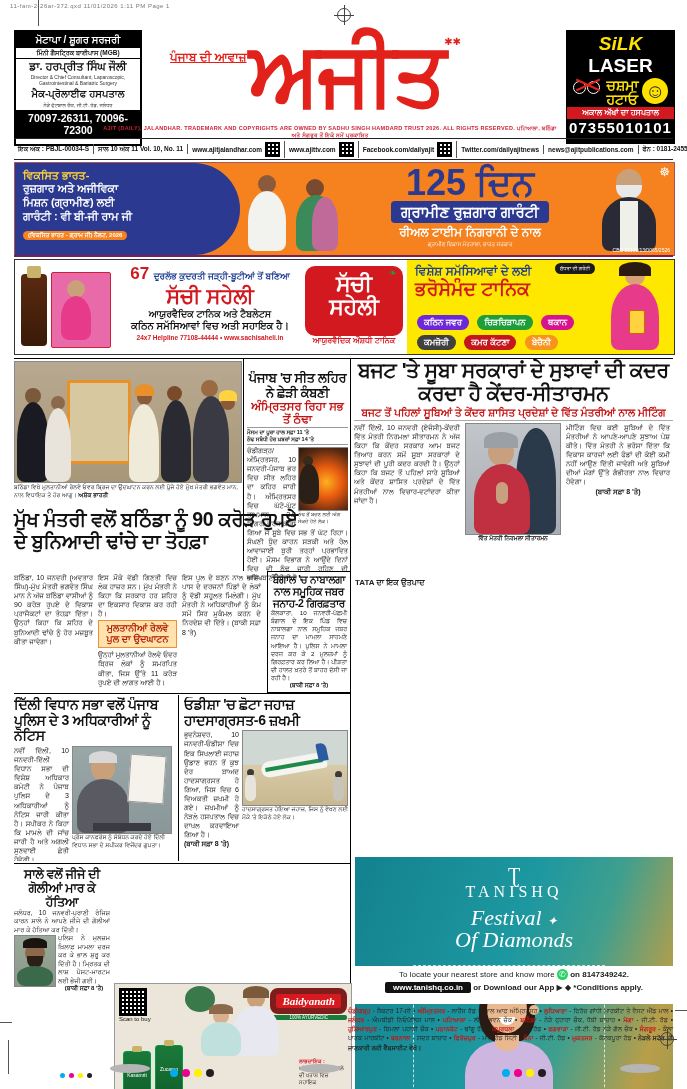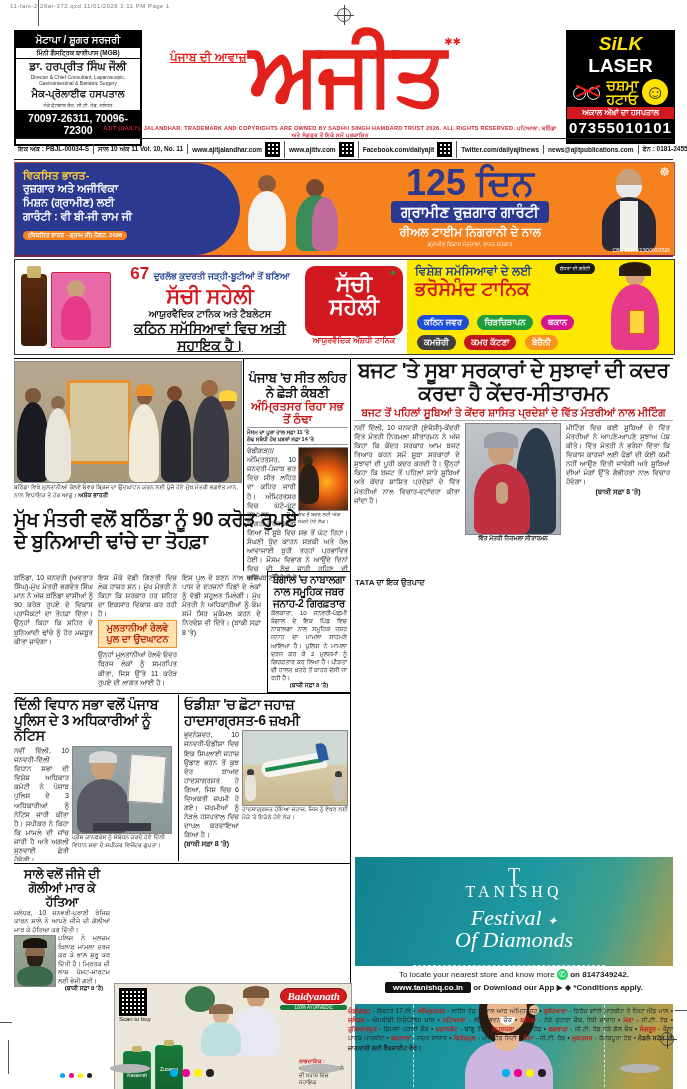--- a/index.html
+++ b/index.html
@@ -32,21 +32,21 @@
   .banner{background:#f5821f;border:1px solid #a55;overflow:hidden;}
   .banner-left{background:#2b3990;border-radius:0 46px 46px 0;color:#fff;padding:6px 10px 4px 8px;}
   .pill{background:#f5821f;border-radius:8px;padding:1px 5px;font-size:6px;font-weight:bold;display:inline-block;}
   .b125{color:#2b3990;font-weight:bold;font-size:36px;line-height:1;}
   .bluebox{background:#2b3990;color:#fff;font-weight:bold;font-size:15px;padding:2px 10px;border-radius:4px;display:inline-block;}
   
   .sachi{background:#fff;border:1px solid #333;overflow:hidden;}
   .sachi-yellow{background:#ffe800;}
   .slogo{background:#d31920;border-radius:10px;color:#fff;font-weight:bold;text-align:center;line-height:1.05;}
   .pillc{border-radius:9px;color:#fff;font-weight:bold;font-size:8.5px;padding:2px 7px;display:inline-block;margin:1px 2px;}
-  .p-blue{background:#1d4ed8;margin-top:13px;} .p-green{background:#1e9e3a;} .p-mag{background:#d6148f;}
+  .p-blue{background:#6d28d9;margin-top:13px;} .p-green{background:#1e9e3a;} .p-mag{background:#d6148f;}
   .p-red{background:#404040;} .p-crim{background:#c4161c;} .p-org{background:#f7941d;}
   
   .news{border-top:1.5px solid #000;}
   .hxl{font-weight:bold;line-height:1.12;letter-spacing:-.3px;}
   .sub-red{color:#c41313;font-weight:bold;text-align:center;}
   .body-sm{font-size:7px;line-height:1.3;}
   .cap{font-size:6px;line-height:1.25;}
   .photo{position:relative;overflow:hidden;border:1px solid #888;}
   .story{overflow:hidden;}
   .vrule{background:#000;width:1px;}
@@ -56,21 +56,21 @@
   
   .tanishq{background:linear-gradient(110deg,#13818f 0%,#1d98a0 42%,#3f9f8e 60%,#b99e49 80%,#86954f 100%);position:relative;color:#fff;overflow:hidden;}
   .tq-serif{font-family:"Liberation Serif","DejaVu Serif",serif;}
   .dashed-frame{border:1px dashed rgba(255,255,255,.75);}
   .gold{color:#e6c36a;}
   .tq-footer{background:#fff;color:#222;font-size:8px;text-align:center;}
   .blackpill{background:#111;color:#fff;border-radius:2px;padding:1px 8px;font-weight:bold;}
   .wicon{display:inline-block;width:11px;height:11px;border-radius:50%;background:#25d366;color:#fff;font-size:8px;line-height:11px;text-align:center;}
   
   .baid{border:1px solid #999;background:#ece6da;position:relative;overflow:hidden;}
-  .baid-logo{background:#d71920;color:#fff;font-family:"Liberation Serif","DejaVu Serif",serif;font-style:italic;font-weight:bold;border-radius:8px;border:1px solid #7f1d1d;padding:1px 6px;font-size:11px;}
+  .baid-logo{background:#d71920;color:#fff;font-family:"Liberation Serif","DejaVu Serif",serif;font-style:italic;font-weight:bold;border-radius:8px;border:6px solid #7f1d1d;padding:1px 6px;font-size:11px;}
   .bottle{border-radius:3px 3px 2px 2px;position:absolute;background:linear-gradient(#1a7a3a,#0e5a28);border:1px solid #094;color:#fff;font-size:5px;text-align:center;}
   .bottle:before{content:"";position:absolute;top:-6px;left:30%;width:40%;height:6px;background:#c9b36a;border-radius:2px;}
   
   .dealers{font-size:6.3px;line-height:1.45;text-align:justify;color:#222;}
   .dealer-city{color:#c41313;}
   
   .dot{width:8px;height:8px;border-radius:50%;display:inline-block;margin:0 2px;}
   .oval{width:40px;height:9px;border-radius:50%;background:#b5b5b5;display:inline-block;}
   .fig{position:absolute;border-radius:50% 50% 8px 8px;}
   .head{position:absolute;border-radius:50%;}
@@ -97,21 +97,21 @@
   <div class="abs tagline" style="left:170px;top:33px;margin-top:17px;">ਪੰਜਾਬ ਦੀ ਆਵਾਜ਼</div>
   <div class="abs ctr" style="left:150px;top:36px;width:410px;">
     <span class="masttitle" style="display:inline-block;">ਅਜੀਤ</span><span style="color:#e3211b;font-size:10px;vertical-align:top;">✱✱</span>
   </div>
 
   <div class="abs silk" style="left:566px;top:30px;width:107px;height:112px;border:1.5px solid #000;">
     <div style="padding-top:2px;">
       <span class="b" style="color:#ffe200;font-size:19px;font-style:italic;">SiLK</span>
       <span class="b" style="color:#fff;font-size:19px;">LASER</span>
     </div>
-    <div style="display:flex;align-items:center;justify-content:space-around;padding:1px 4px;">
+    <div style="display:flex;justify-content:space-around;padding:1px 4px;">
       <div style="position:relative;width:30px;height:16px;">
         <div style="position:absolute;left:0;top:3px;width:11px;height:11px;border:1.5px solid #fff;border-radius:50%;"></div>
         <div style="position:absolute;left:14px;top:3px;width:11px;height:11px;border:1.5px solid #fff;border-radius:50%;"></div>
         <div style="position:absolute;left:2px;top:6px;width:26px;height:2px;background:#e3211b;transform:rotate(25deg);"></div>
         <div style="position:absolute;left:2px;top:6px;width:26px;height:2px;background:#e3211b;transform:rotate(-25deg);"></div>
       </div>
       <div style="text-align:left;">
         <div class="b" style="color:#ffe200;font-size:14px;line-height:1;">ਚਸ਼ਮਾ</div>
         <div class="b" style="color:#ffe200;font-size:14px;line-height:1;">ਹਟਾਓ</div>
       </div>
@@ -197,21 +197,21 @@
       <div style="position:absolute;left:8px;top:2px;width:14px;height:12px;background:#c9b36a;border-radius:2px;"></div>
       <div style="position:absolute;left:32px;top:8px;width:58px;height:74px;background:#e86aa8;border:1px solid #c23;border-radius:2px;"></div>
       <div class="head" style="left:48px;top:16px;width:18px;height:18px;background:#caa07a;"></div>
       <div class="fig" style="left:42px;top:32px;width:30px;height:44px;background:#e83a8a;"></div>
     </div>
     <div class="abs" style="left:104px;top:4px;width:182px;text-align:center;">
       <div><span class="b" style="color:#d31920;font-size:17px;">67</span>
       <span class="b" style="color:#1f3f8f;font-size:9px;">ਦੁਰਲੱਭ ਕੁਦਰਤੀ ਜੜ੍ਹੀ-ਬੂਟੀਆਂ ਤੋਂ ਬਣਿਆ</span></div>
       <div class="b" style="color:#d31920;font-size:21px;">ਸੱਚੀ ਸਹੇਲੀ</div>
       <div class="b" style="font-size:9.5px;">ਆਯੁਰਵੈਦਿਕ ਟਾਨਿਕ ਅਤੇ ਟੈਬਲੇਟਸ</div>
-      <div class="b" style="font-size:14px;text-decoration:underline;">ਕਠਿਨ ਸਮੱਸਿਆਵਾਂ ਵਿਚ ਅਤੀ ਸਹਾਇਕ ਹੈ।</div>
+      <div class="b" style="font-size:10px;">ਕਠਿਨ ਸਮੱਸਿਆਵਾਂ ਵਿਚ ਅਤੀ ਸਹਾਇਕ ਹੈ।</div>
       <div class="b" style="color:#d31920;font-size:6.5px;margin-top:2px;">24x7 Helpline 77108-44444 • www.sachisaheli.in</div>
     </div>
     <div class="abs slogo" style="left:290px;top:6px;width:98px;height:64px;font-size:22px;padding-top:6px;">
       <span style="position:absolute;right:6px;top:2px;color:#1e9e3a;font-size:10px;">❧</span>
       <div>ਸੱਚੀ</div>
       <div>ਸਹੇਲੀ</div>
     </div>
     <div class="abs b ctr" style="left:284px;top:76px;width:110px;color:#d31920;font-size:8px;">ਆਯੁਰਵੈਦਿਕ ਔਸ਼ਧੀ ਟਾਨਿਕ</div>
     <div class="abs" style="left:400px;top:4px;width:180px;">
       <div class="b" style="color:#1f3f8f;font-size:12px;">ਵਿਸ਼ੇਸ਼ ਸਮੱਸਿਆਵਾਂ ਦੇ ਲਈ</div>

